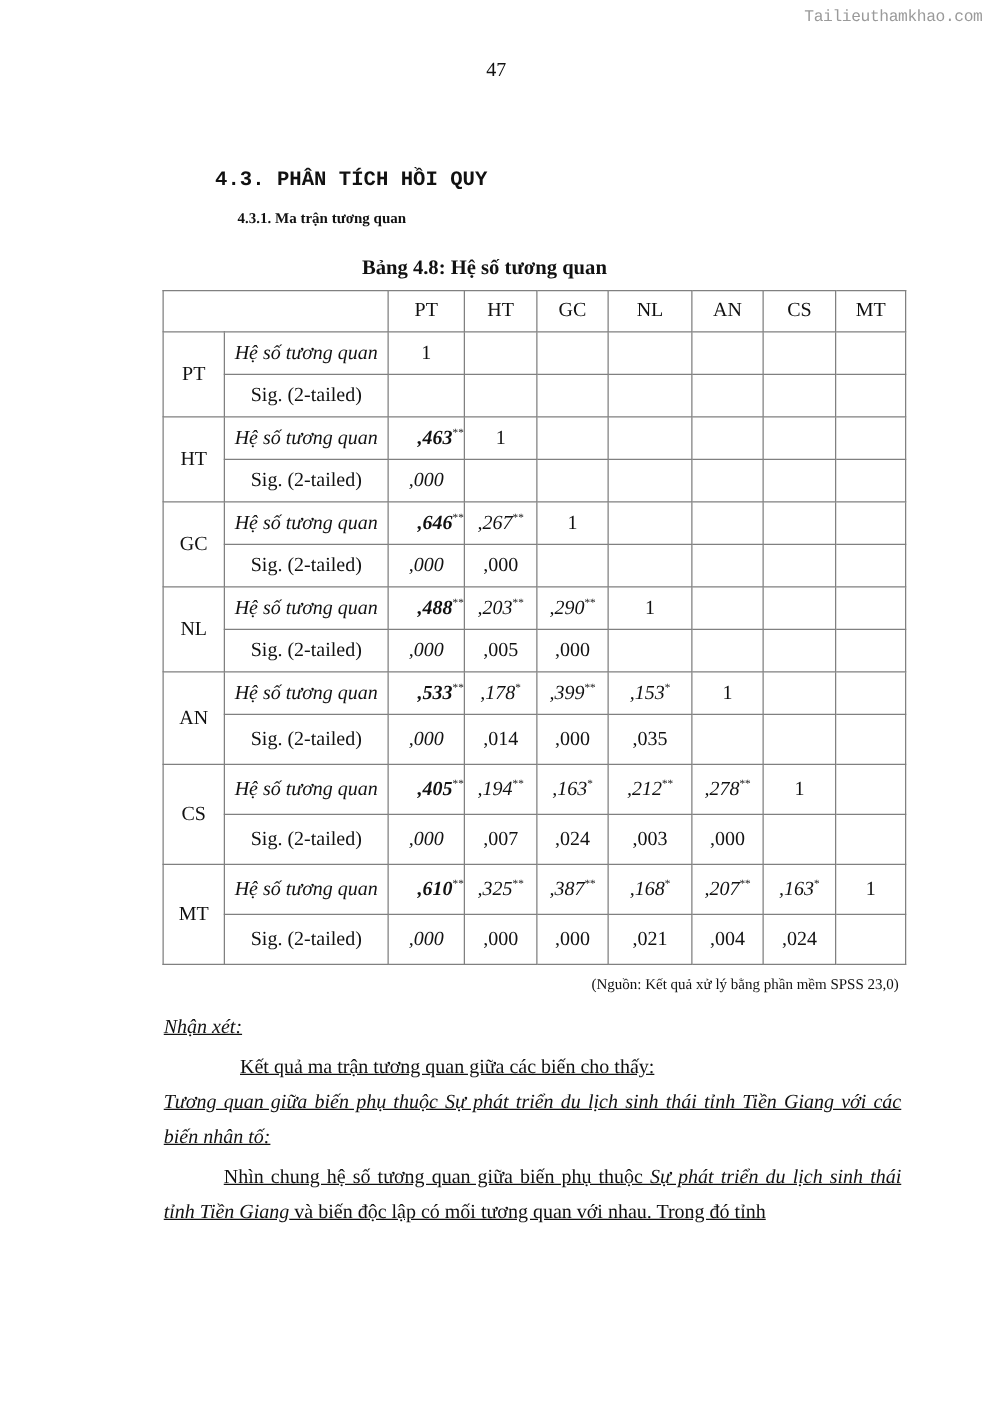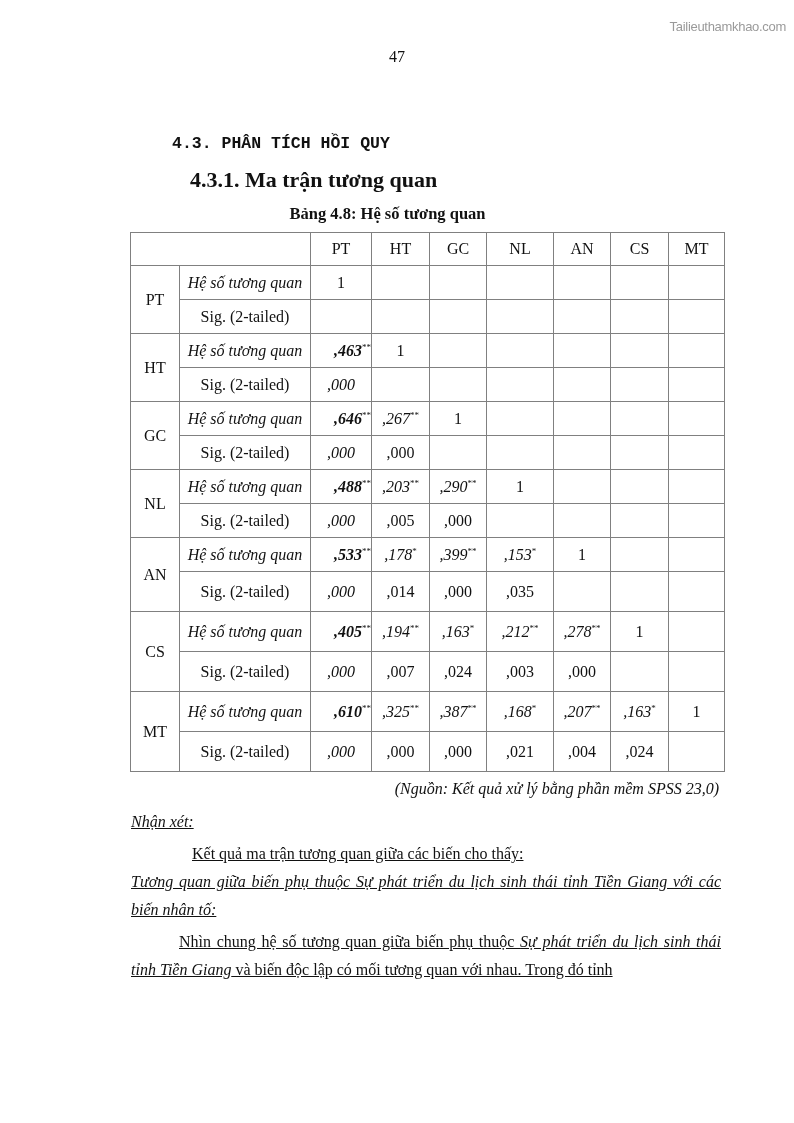--- a/index.html
+++ b/index.html
@@ -2,35 +2,35 @@
 <html><head>
 <meta charset="utf-8">
 <style>
   html, body { margin: 0; padding: 0; background: #ffffff; }
   body {
     width: 794px; height: 1123px; position: relative; overflow: hidden;
     font-family: "Liberation Serif", "DejaVu Serif", serif;
     color: #111111;
   }
   .watermark {
-    position: absolute; top: 19px; right: 8px;
-    font-family: Liberation Sans, sans-serif;
+    position: absolute; top: 6px; right: 8px;
+    font-family: Liberation Mono, monospace;
     font-size: 13px; color: #9a9a9a; letter-spacing: -0.3px;
   }
   .page-number {
     position: absolute; top: 48px; left: 0; width: 794px; text-align: center;
     font-size: 16px;
   }
   .h1 {
     position: absolute; top: 134px; left: 172px;
     font-size: 16.5px; font-weight: bold; font-family: Liberation Mono, monospace;
   }
   .h2 {
     position: absolute; top: 167px; left: 190px;
-    font-size: 22px; font-weight: bold;
+    font-size: 12px; font-weight: bold;
   }
   .caption {
     position: absolute; top: 204px; left: 0; width: 718px;
     font-size: 16.5px; font-weight: bold; text-align: center; padding-left: 57px; box-sizing: border-box;
   }
   table.corr {
     position: absolute; top: 232px; left: 130px;
     border-collapse: collapse;
     font-size: 16px;
     table-layout: fixed;
@@ -51,21 +51,21 @@
   .c-v7 { width: 56px; }
   tr.hdr td { height: 32px; }
   tr.r34 td { height: 33px; }
   tr.r40 td { height: 39px; }
   .lbl-coef { font-style: italic; font-family: Liberation Serif, serif; }
   .v-bold { font-weight: bold; font-style: italic; margin-left: 23px; }
   .v-ital { font-style: italic; }
   sup { font-size: 9px; vertical-align: super; line-height: 0; }
   .source {
     position: absolute; top: 780px; right: 75px;
-    font-size: 16px; font-style: italic;
+    font-size: 12px; 
   }
   .para { position: absolute; left: 131px; width: 590px; font-size: 16px; line-height: 28px; text-decoration: underline; }
   .p-remark { top: 808px; font-style: italic; }
   .p-intro { top: 840px; left: 153px; width: 550px; margin-left: 39px; }
   .p-sub { top: 868px; font-style: italic; text-align: justify; }
   .p-body { top: 928px; text-align: justify; text-indent: 48px; }
   .ital { font-style: italic; }
 </style>
 </head>
 <body>

